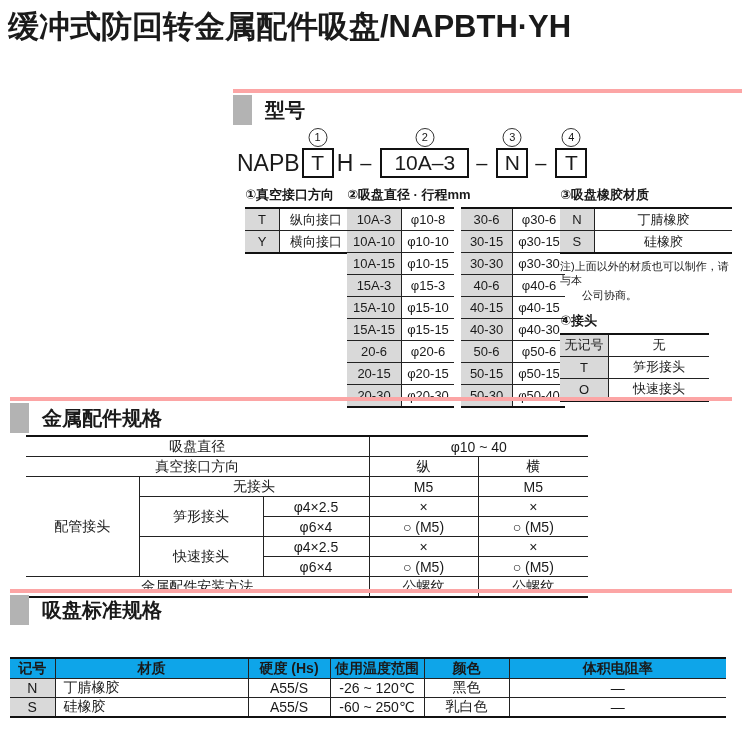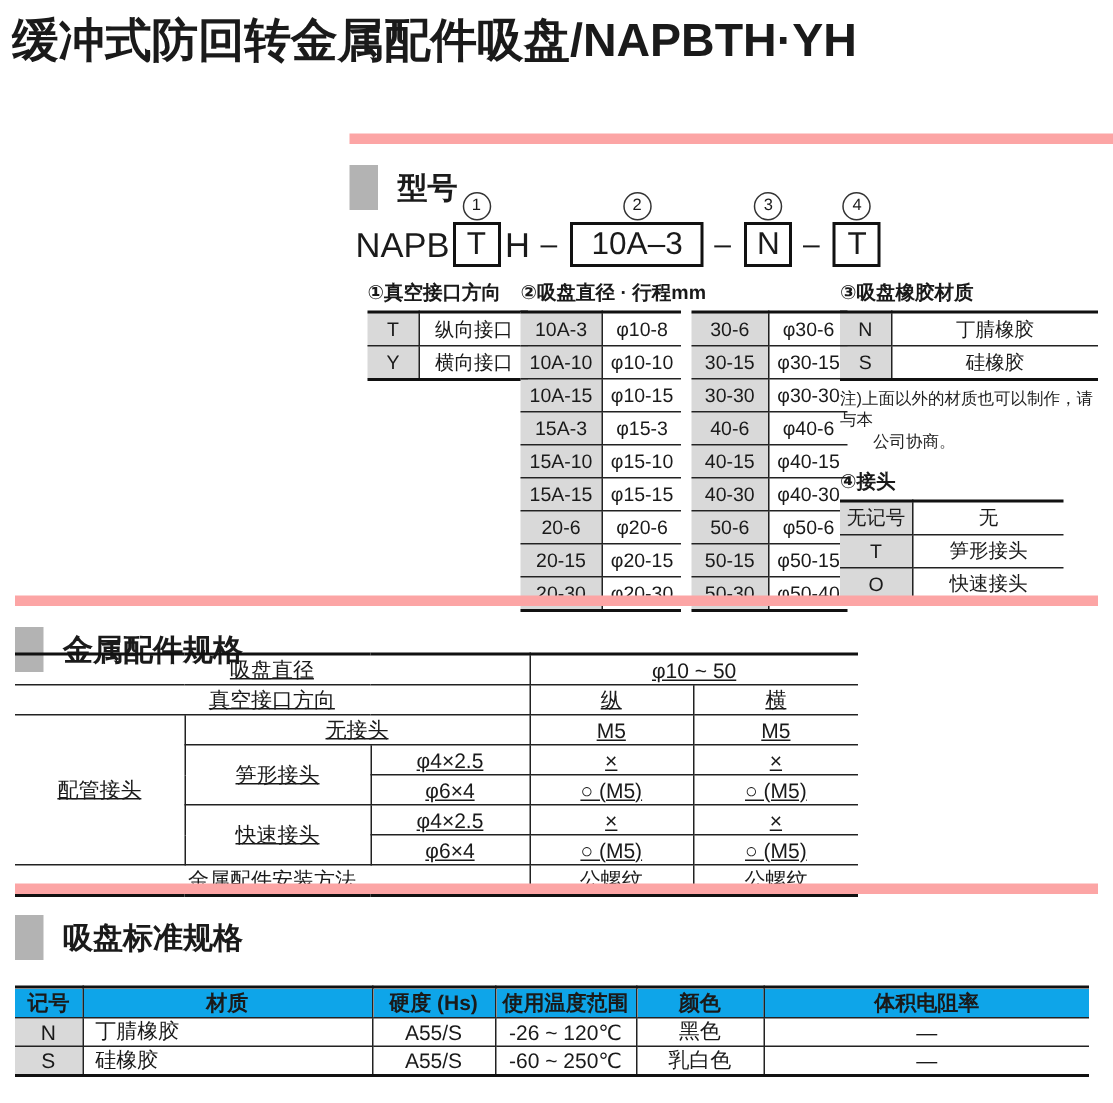--- a/index.html
+++ b/index.html
@@ -7,22 +7,22 @@
     width:742px; height:735px; overflow:hidden; position:relative;
     background:#fff; color:#1a1a1a;
     font-family:"Liberation Sans","DejaVu Sans",sans-serif;
   }
   .page-title {
     position:absolute; left:8px; top:6px; margin:0;
     font-size:31px; font-weight:700; letter-spacing:0;
   }
   
   .section-header {
-    position:absolute; border-top:7px solid #fca5a5;
-    display:flex; align-items:center; gap:13px; padding-top:14px;
+    position:absolute; border-top:4px solid #fca5a5;
+    display:flex; align-items:center; gap:13px; padding-top:2px;
   }
   .section-square { width:19px; height:30px; background:#b3b3b3; flex:0 0 auto; }
   .section-title { font-size:20px; font-weight:700; }
   .model-header    { left:233px; top:89px;  width:509px; }
   .metal-header    { left:10px;  top:397px; width:722px; }
   .standard-header { left:10px;  top:589px; width:722px; }
 
   
   .code-row {
     position:absolute; left:237px; top:131px;
@@ -68,21 +68,21 @@
   table.big {
     position:absolute; border-collapse:collapse; table-layout:fixed;
     border-top:2px solid #111; border-bottom:2px solid #111;
     border-left:hidden; border-right:hidden;
   }
   table.big td, table.big th {
     border:1px solid #222; font-size:14px; font-weight:400;
     text-align:center; vertical-align:middle; height:19px; padding:0 4px;
     overflow:hidden; white-space:nowrap;
   }
-  #metal-table    { left:10px; top:435px; width:562px;text-decoration:underline; }
+  #metal-table    { left:26px; top:435px; width:562px; }
   #standard-table { left:10px; top:657px; width:716px; }
   #standard-table th { font-weight:700; background:#0ea5e9; }
   #standard-table td { height:18px; }
   .ta-l { text-align:left !important; padding-left:8px !important; }
 </style>
 </head>
 <body>
 
 <h1 class="page-title">缓冲式防回转金属配件吸盘/NAPBTH·YH</h1>
 
@@ -263,21 +263,21 @@
   <colgroup>
       <col style="width:113px">
       <col style="width:124px">
       <col style="width:106px">
       <col style="width:109px">
       <col style="width:110px">
     </colgroup>
   <tbody>
       <tr>
     <td colspan="3">吸盘直径</td>
-    <td colspan="2">φ10 ~ 50</td>
+    <td colspan="2">φ10 ~ 40</td>
   </tr>
   <tr>
     <td colspan="3">真空接口方向</td>
     <td>纵</td>
     <td>横</td>
   </tr>
   <tr>
     <td rowspan="5">配管接头</td>
     <td colspan="2">无接头</td>
     <td>M5</td>

